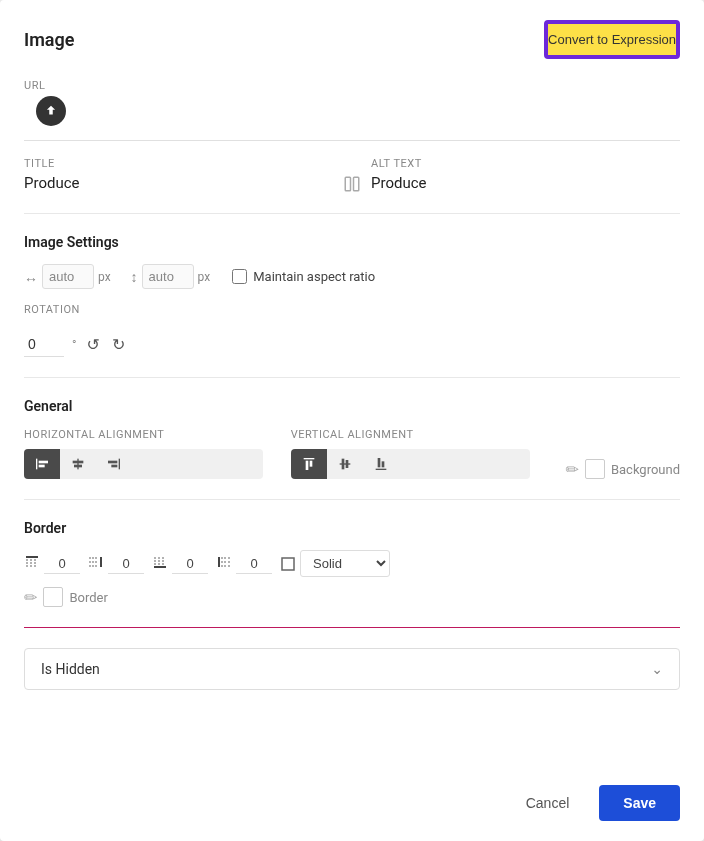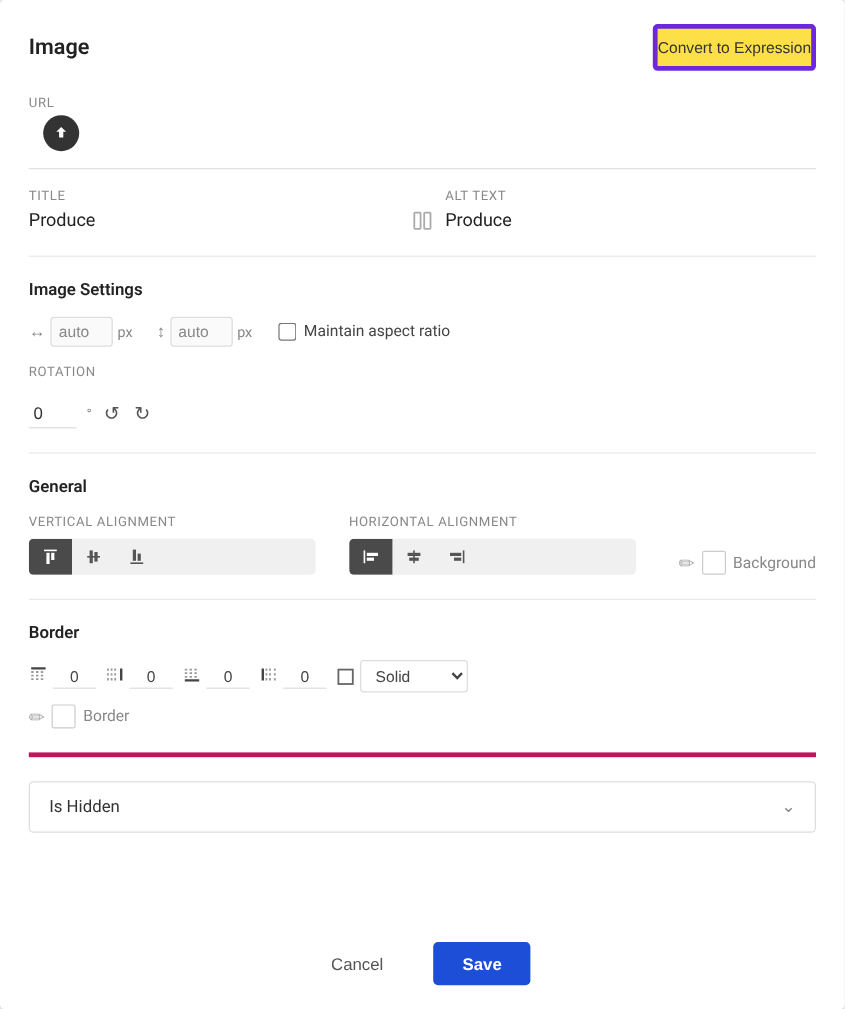--- a/index.html
+++ b/index.html
@@ -256,21 +256,21 @@
     }
     .bg-label {
       font-size: 13px;
       color: #888;
     }
 
     
     .border-section {
       margin-bottom: 20px;
       padding-bottom: 20px;
-      border-bottom: 4px solid #be185d;
+      border-bottom: 1px solid #be185d;
     }
     .border-inputs-row {
       display: flex;
       align-items: center;
       gap: 8px;
       margin-bottom: 10px;
     }
     .border-side {
       display: flex;
       align-items: center;
@@ -332,22 +332,22 @@
       align-items: flex-end;
       justify-content: space-between;
       cursor: pointer;
     }
     .chevron-icon { color: #888; font-size: 14px; }
 
     
     .panel-footer {
       display: flex;
       align-items: center;
-      justify-content: center;
-      gap: 28px;
+      justify-content: flex-end;
+      gap: 16px;
       margin-top: auto;
       padding-top: 16px;
     }
     .cancel-btn {
       background: none;
       border: none;
       font-size: 14px;
       color: #555;
       cursor: pointer;
       padding: 8px 14px;
@@ -431,20 +431,47 @@
         <span class="degree-symbol">°</span>
         <button class="rotate-btn" title="Rotate counterclockwise">↺</button>
         <button class="rotate-btn" title="Rotate clockwise">↻</button>
       </div>
     </div>
   </div>
 
   <div class="general-section">
     <div class="section-title">General</div>
     <div style="display:flex; align-items:flex-end; gap:14px; flex-wrap:wrap;">
+
+      <div class="align-col">
+        <div class="align-row-label">Horizontal Alignment</div>
+        <div class="align-group">
+          <button class="align-btn active">
+            <svg width="16" height="16" viewBox="0 0 24 24" fill="currentColor">
+              <rect x="3" y="4" width="2" height="16"></rect>
+              <rect x="7" y="7" width="14" height="4"></rect>
+              <rect x="7" y="13" width="9" height="4"></rect>
+            </svg>
+          </button>
+          <button class="align-btn">
+            <svg width="16" height="16" viewBox="0 0 24 24" fill="currentColor">
+              <rect x="11" y="4" width="2" height="16"></rect>
+              <rect x="4" y="7" width="16" height="4"></rect>
+              <rect x="6" y="13" width="12" height="4"></rect>
+            </svg>
+          </button>
+          <button class="align-btn">
+            <svg width="16" height="16" viewBox="0 0 24 24" fill="currentColor">
+              <rect x="19" y="4" width="2" height="16"></rect>
+              <rect x="3" y="7" width="14" height="4"></rect>
+              <rect x="8" y="13" width="9" height="4"></rect>
+            </svg>
+          </button>
+        </div>
+      </div>
 
       <div class="align-col">
         <div class="align-row-label">Vertical Alignment</div>
         <div class="align-group">
           <button class="align-btn active">
             <svg width="16" height="16" viewBox="0 0 24 24" fill="currentColor">
               <rect x="4" y="3" width="16" height="2"></rect>
               <rect x="7" y="7" width="4" height="14"></rect>
               <rect x="13" y="7" width="4" height="9"></rect>
             </svg>
@@ -459,47 +486,20 @@
           <button class="align-btn">
             <svg width="16" height="16" viewBox="0 0 24 24" fill="currentColor">
               <rect x="4" y="19" width="16" height="2"></rect>
               <rect x="7" y="3" width="4" height="14"></rect>
               <rect x="13" y="8" width="4" height="9"></rect>
             </svg>
           </button>
         </div>
       </div>
 
-      <div class="align-col">
-        <div class="align-row-label">Horizontal Alignment</div>
-        <div class="align-group">
-          <button class="align-btn active">
-            <svg width="16" height="16" viewBox="0 0 24 24" fill="currentColor">
-              <rect x="3" y="4" width="2" height="16"></rect>
-              <rect x="7" y="7" width="14" height="4"></rect>
-              <rect x="7" y="13" width="9" height="4"></rect>
-            </svg>
-          </button>
-          <button class="align-btn">
-            <svg width="16" height="16" viewBox="0 0 24 24" fill="currentColor">
-              <rect x="11" y="4" width="2" height="16"></rect>
-              <rect x="4" y="7" width="16" height="4"></rect>
-              <rect x="6" y="13" width="12" height="4"></rect>
-            </svg>
-          </button>
-          <button class="align-btn">
-            <svg width="16" height="16" viewBox="0 0 24 24" fill="currentColor">
-              <rect x="19" y="4" width="2" height="16"></rect>
-              <rect x="3" y="7" width="14" height="4"></rect>
-              <rect x="8" y="13" width="9" height="4"></rect>
-            </svg>
-          </button>
-        </div>
-      </div>
-
       <div class="background-group">
         <span class="color-picker-icon">✏</span>
         <div class="color-swatch"></div>
         <span class="bg-label">Background</span>
       </div>
     </div>
   </div>
 
   <div class="border-section">
     <div class="section-title">Border</div>

